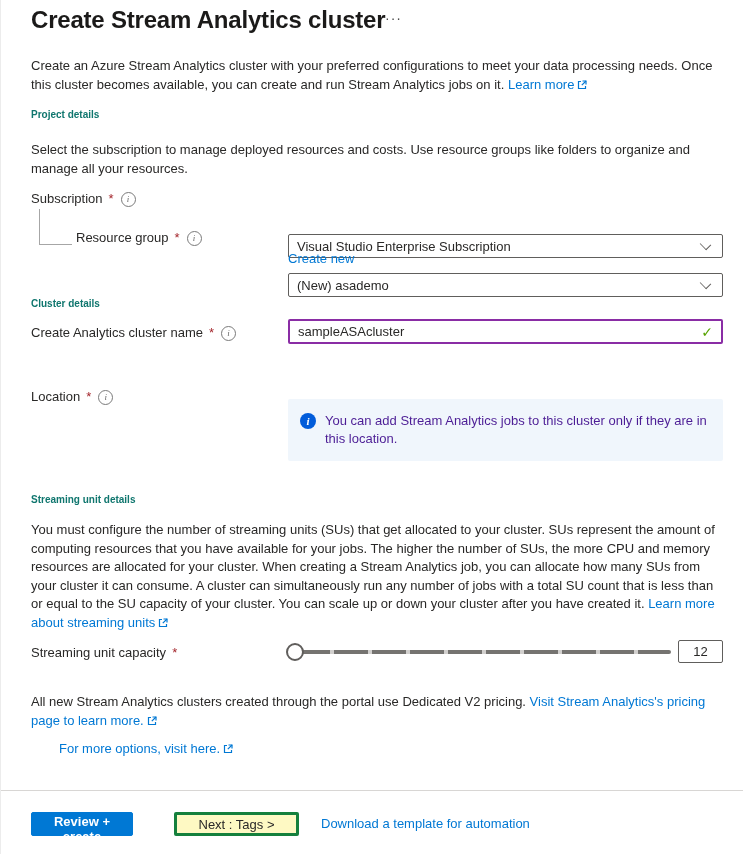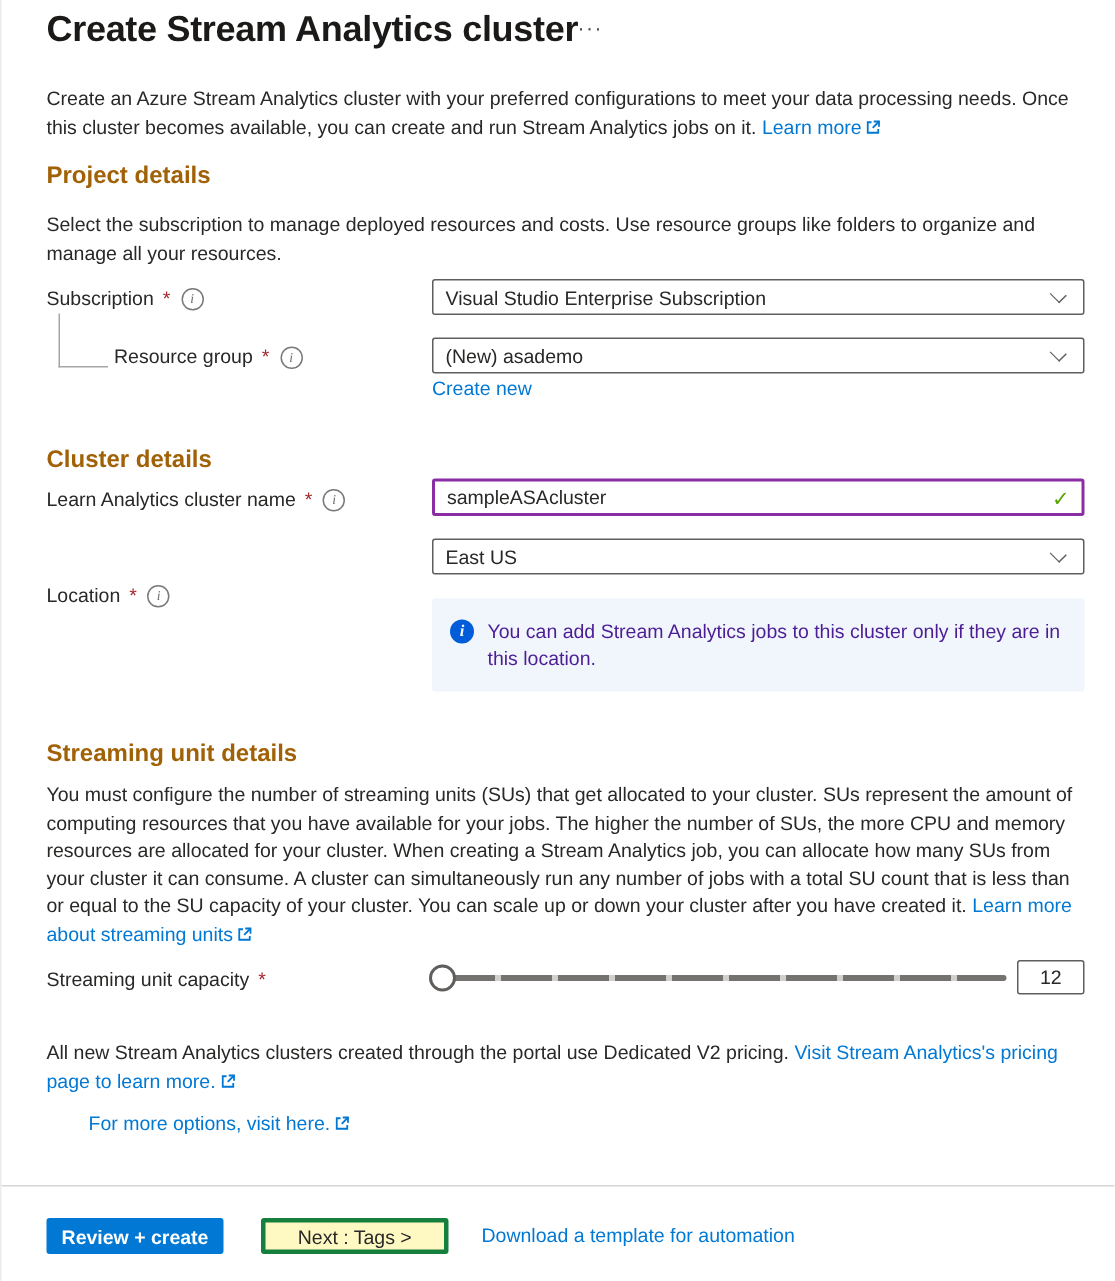--- a/index.html
+++ b/index.html
@@ -16,21 +16,21 @@
     font-size:24px;font-weight:700;color:#1b1a19;letter-spacing:-0.2px;
   }
   .ellipsis-menu{
     position:absolute;left:384px;top:10px;color:#4a4a4a;
     font-size:14px;letter-spacing:1px;cursor:pointer;user-select:none;
   }
 
   
   .para{position:absolute;margin:0;line-height:18.5px;color:#292827;}
   .section-heading{
-    position:absolute;margin:0;font-size:16px;font-weight:700;color:#a16207;
+    position:absolute;margin:0;font-size:10px;font-weight:700;color:#0f766e;
   }
   a.link{color:#0078d4;text-decoration:none;cursor:pointer;}
 
   
   .ext-icon{display:inline-block;width:10px;height:10px;margin-left:3px;vertical-align:-1px;}
   .ext-icon svg{display:block;}
 
   
   .field-label{
     position:absolute;line-height:16px;color:#292827;white-space:nowrap;
@@ -40,21 +40,21 @@
   .info-i{
     display:inline-flex;align-items:center;justify-content:center;
     width:13px;height:13px;border:1px solid #7a7a7a;border-radius:50%;
     font-size:9px;font-style:italic;font-family:"Liberation Serif",serif;
     color:#6b6b6b;margin-left:3px;cursor:pointer;flex:none;
   }
 
   .dropdown{
     position:absolute;left:287px;width:435px;height:24px;box-sizing:border-box;
     border:1px solid #605e5c;border-radius:2px;background:#fff;
-    display:flex;align-items:center;padding:0 28px 0 8px;cursor:pointer;
+    display:flex;align-items:center;padding:0 28px 0 8px;cursor:pointer;margin-top:48px;
   }
   .dropdown .dd-value{flex:1;overflow:hidden;white-space:nowrap;text-overflow:ellipsis;}
   .chevron{
     position:absolute;right:12px;top:7px;width:8px;height:8px;
     border-right:1.5px solid #605e5c;border-bottom:1.5px solid #605e5c;
     transform:rotate(45deg) scale(1,0.8);transform-origin:center;margin-top:-2px;
   }
 
   .text-input{
     position:absolute;left:287px;width:435px;height:25px;box-sizing:border-box;
@@ -100,21 +100,21 @@
   }
   .slider-value{
     position:absolute;left:677px;top:640px;width:45px;height:23px;box-sizing:border-box;
     border:1px solid #605e5c;border-radius:2px;text-align:center;font:inherit;color:#292827;
     padding:0;outline:none;background:#fff;
   }
 
   
   .footer-divider{position:absolute;left:0;top:790px;width:743px;height:1px;background:#d8d6d4;}
   .btn-primary{
-    position:absolute;left:30px;top:812px;width:118px;height:24px;
+    position:absolute;left:30px;top:812px;width:102px;height:24px;
     background:#0078d4;color:#fff;border:1px solid #0078d4;border-radius:2px;
     font:inherit;font-weight:700;cursor:pointer;
   }
   .btn-secondary{
     position:absolute;left:173px;top:812px;width:125px;height:24px;
     background:#fef9c3;color:#292827;border:3px solid #15803d;border-radius:2px;
     font:inherit;cursor:pointer;
   }
   .download-link{position:absolute;left:320px;top:816px;}
 </style>
@@ -155,21 +155,21 @@
   </div>
   <div class="dropdown" style="top:225px;">
     <span class="dd-value">(New) asademo</span>
     <span class="chevron"></span>
   </div>
   <a class="link create-new">Create new</a>
 
   <h2 class="section-heading" style="left:30px;top:298px;">Cluster details</h2>
 
   <div class="field-label" style="left:30px;top:325px;">
-    <span>Learn Analytics cluster name</span>
+    <span>Create Analytics cluster name</span>
       <span class="req">*</span>
     <span class="info-i">i</span>
   </div>
   <div class="text-input" style="top:319px;">
     <input type="text" value="sampleASAcluster" style="">
     <span class="valid-check">✓</span>
   </div>
 
   <div class="field-label" style="left:30px;top:365px;margin-top:24px;">
     <span>Location</span>

